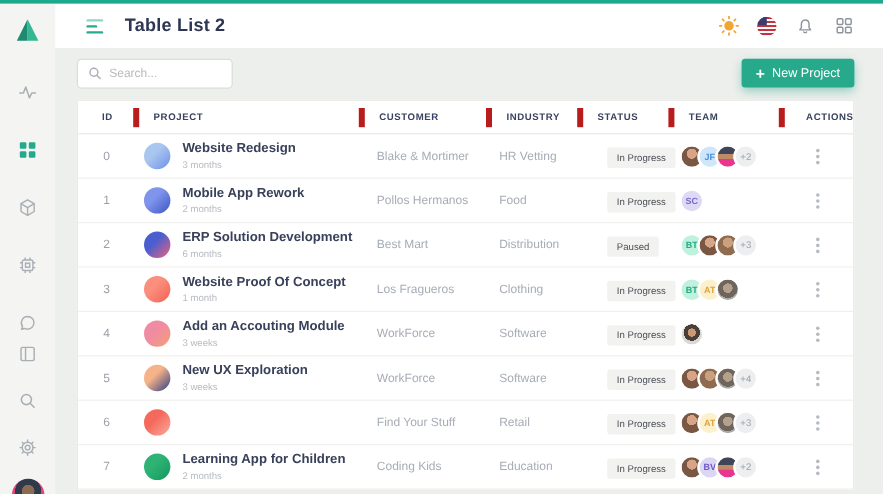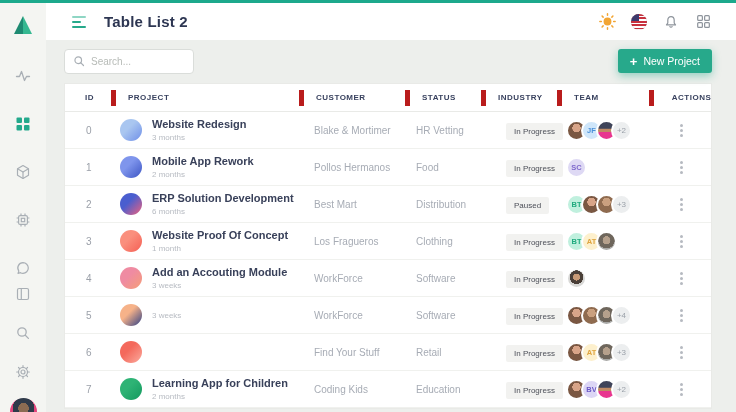--- a/index.html
+++ b/index.html
@@ -194,22 +194,22 @@
       <span class="plus">+</span>
       <span>New Project</span>
     </button>
   </div>
 
   <div class="card">
     <div class="trow thead">
         <div class="th">ID</div>
         <div class="th">PROJECT</div>
         <div class="th">CUSTOMER</div>
+        <div class="th">INDUSTRY</div>
         <div class="th">STATUS</div>
-        <div class="th">INDUSTRY</div>
         <div class="th">TEAM</div>
         <div class="th">ACTIONS</div>
       </div>
     <div>
         <div class="trow tr">
           <div class="cell-id">0</div>
           <div class="cell-proj">
             <span class="picon" style="background: linear-gradient(135deg, rgb(169, 198, 240) 0%, rgb(169, 198, 240) 40%, rgb(111, 143, 232) 100%);"></span>
             <div>
               <div class="pname">Website Redesign</div>
@@ -328,20 +328,21 @@
               <i></i>
               <i></i>
             </button>
           </div>
         </div>
         <div class="trow tr">
           <div class="cell-id">5</div>
           <div class="cell-proj">
             <span class="picon" style="background: linear-gradient(135deg, rgb(246, 178, 137) 0%, rgb(246, 178, 137) 40%, rgb(45, 63, 133) 100%);"></span>
             <div>
+              <div class="pname">New UX Exploration</div>
               <div class="pdur">3 weeks</div>
             </div>
           </div>
           <div class="cell-muted">WorkForce</div>
           <div class="cell-muted cell-ind">Software</div>
           <div><span class="badge">In Progress</span></div>
           <div class="cell-team">
             <span class="av p1"></span>
             <span class="av p4"></span>
             <span class="av p3"></span>

